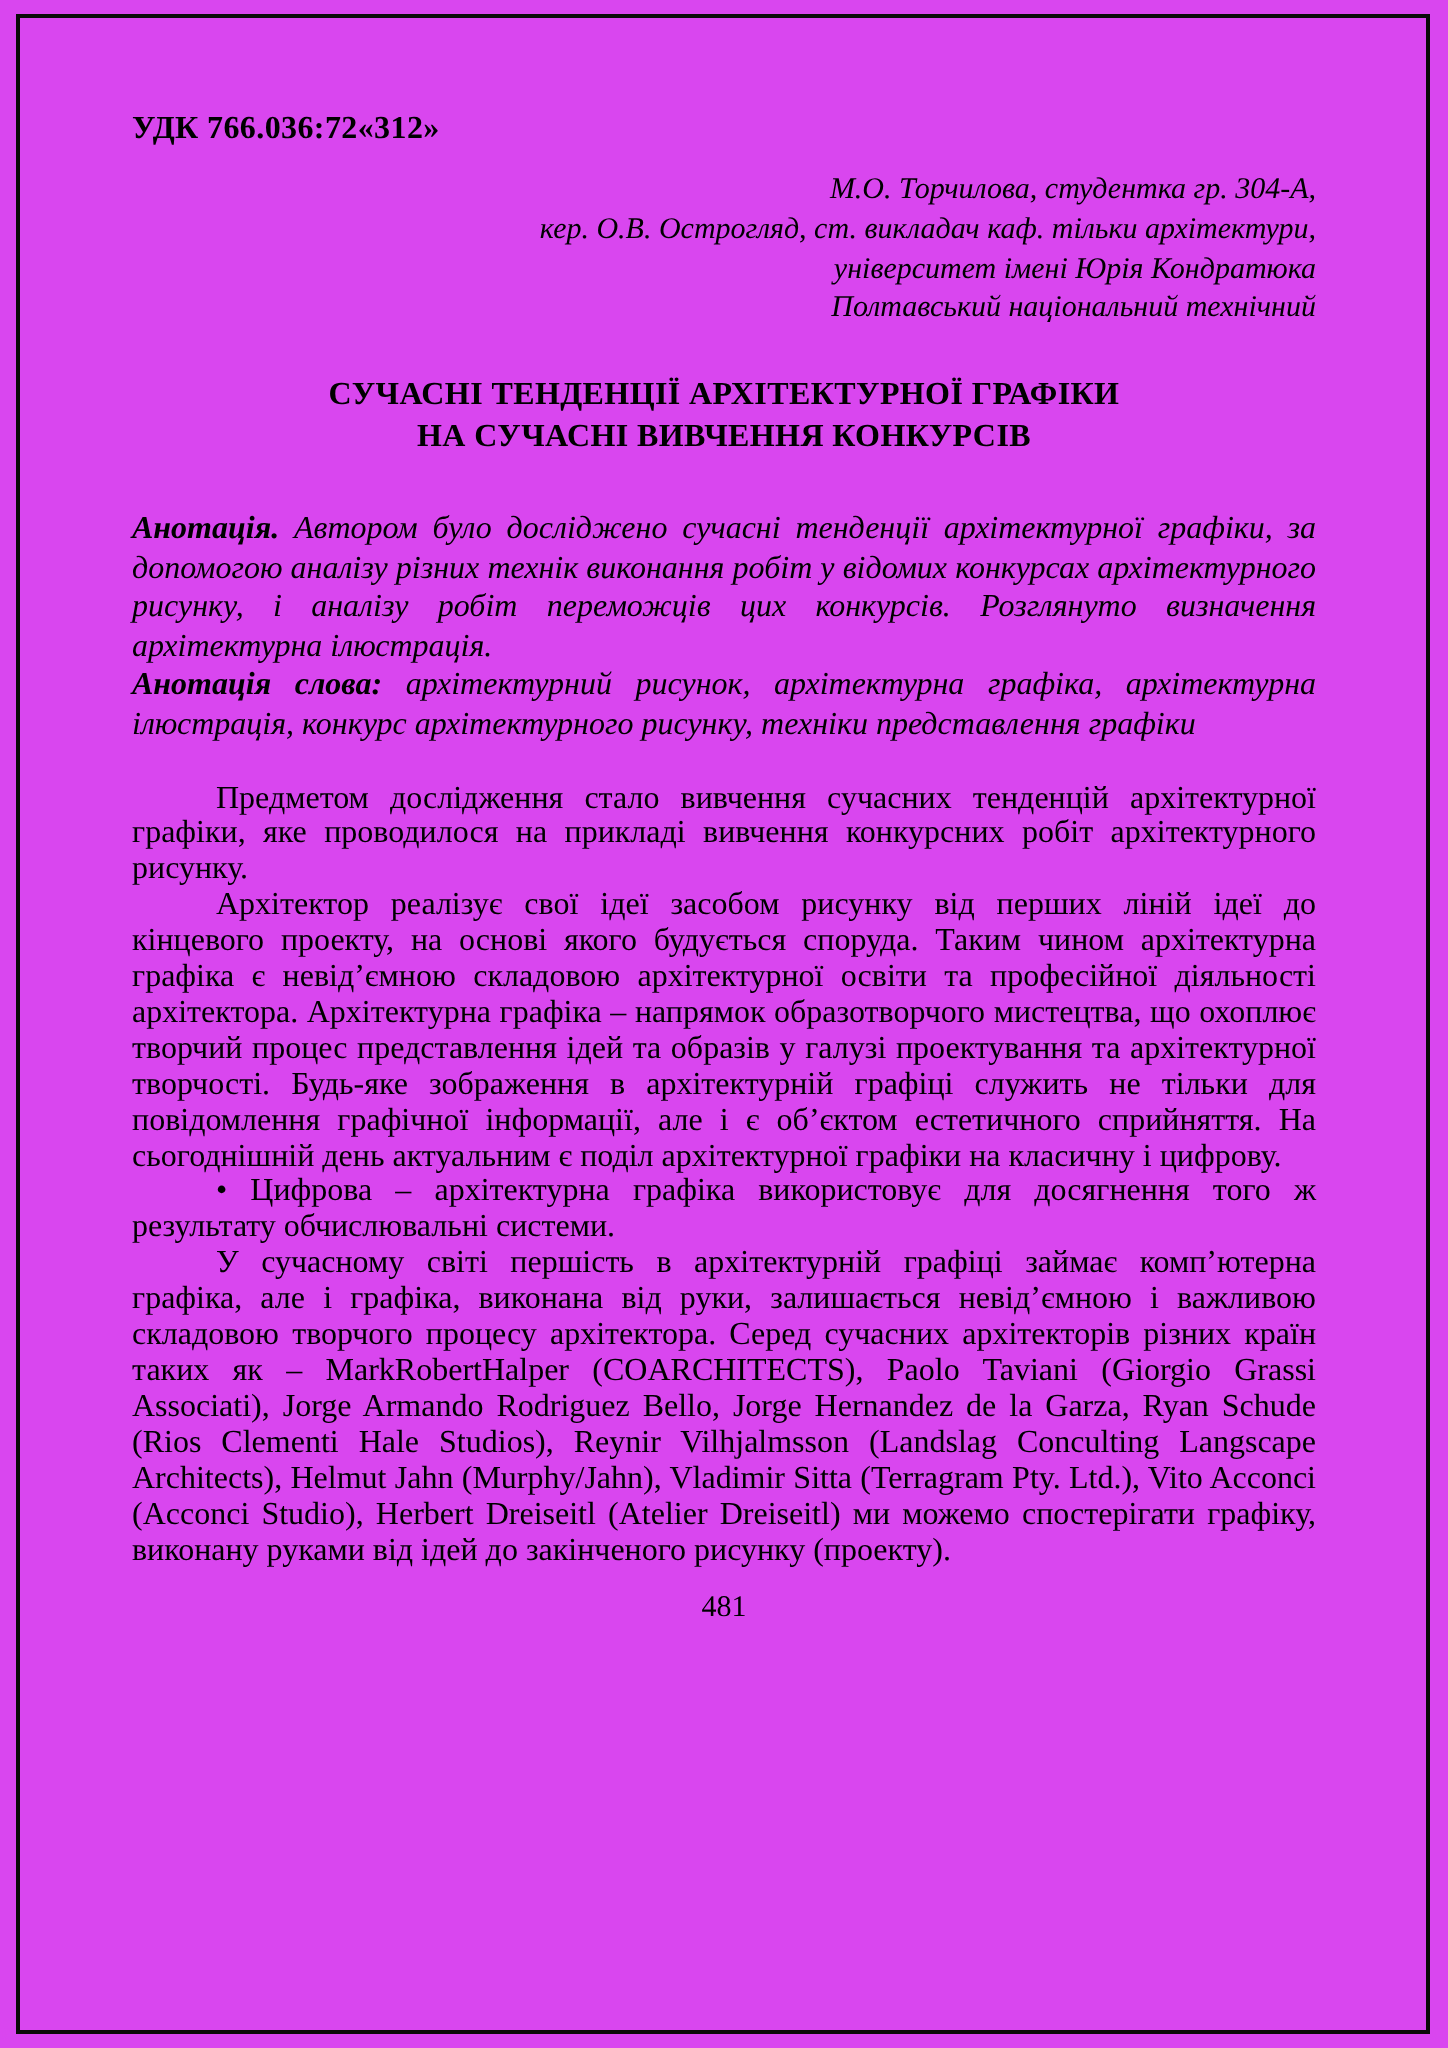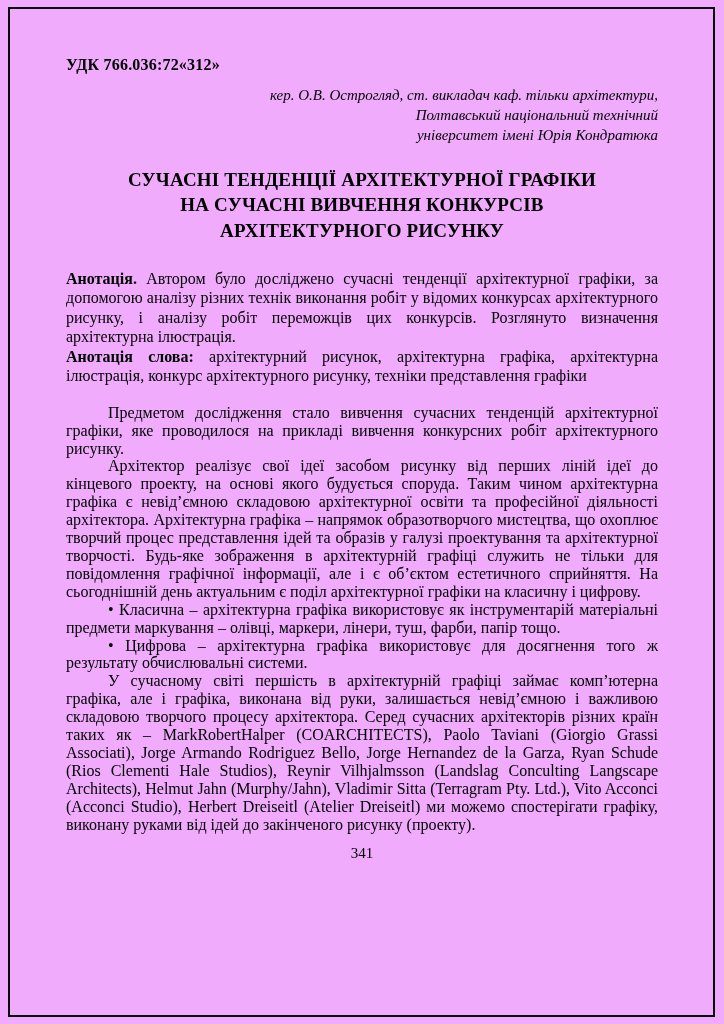--- a/index.html
+++ b/index.html
@@ -7,21 +7,21 @@
   body {
     width: 724px; height: 1024px;
     background: #ffffff;
     color: #000;
     font-family: "Liberation Serif", serif;
     -webkit-font-smoothing: antialiased;
   }
   .page {
     position: relative;
     width: 724px; height: 1024px;
-    background: #f0abfc;
+    background: #d946ef;
     overflow: hidden;
   }
   .frame {
     position: absolute;
     left: 8px; top: 7px;
     width: 707px; height: 1010px;
     border: 2px solid #0a0a0a;
     pointer-events: none;
   }
   .content {
@@ -37,28 +37,29 @@
   .byline {
     margin-top: 12px;
     text-align: right;
     font-style: italic;
     font-size: 15px;
     line-height: 1.32;
   }
   .title {
     margin: 22px 0 0 0;
     text-align: center;
-    font-size: 19px;
+    font-size: 16px;
     font-weight: 700;
     line-height: 1.32;
     letter-spacing: 0.2px;
   }
   .title .title-line { display: block; }
   .abstract, .keywords {
     margin: 0;
+    font-style: italic;
     font-size: 16px;
     line-height: 1.22;
     text-align: justify;
   }
   .abstract { margin-top: 26px; }
   .run-label { font-weight: 700; }
   .body-text {
     margin-top: 18px;
     font-size: 16px;
     line-height: 1.12;
@@ -78,45 +79,44 @@
 <body>
 
 <div class="page">
   <div class="frame"></div>
 
   <div class="content">
 
     <div class="udc">УДК 766.036:72«312»</div>
 
     <div class="byline">
+      <div>М.О. Торчилова, студентка гр. 304-А,</div>
       <div>кер. О.В. Острогляд, ст. викладач каф. тільки архітектури,</div>
+      <div>університет імені Юрія Кондратюка</div>
       <div>Полтавський національний технічний</div>
-      <div>університет імені Юрія Кондратюка</div>
     </div>
 
     <h1 class="title">
       <span class="title-line">СУЧАСНІ ТЕНДЕНЦІЇ АРХІТЕКТУРНОЇ ГРАФІКИ</span>
       <span class="title-line">НА СУЧАСНІ ВИВЧЕННЯ КОНКУРСІВ</span>
-      <span class="title-line">АРХІТЕКТУРНОГО РИСУНКУ</span>
     </h1>
 
     <p class="abstract">
       <span class="run-label">Анотація.</span>
       <span>Автором було досліджено сучасні тенденції архітектурної графіки, за допомогою аналізу різних технік виконання робіт у відомих конкурсах архітектурного рисунку, і аналізу робіт переможців цих конкурсів. Розглянуто визначення архітектурна ілюстрація.</span>
     </p>
 
     <p class="keywords">
       <span class="run-label">Анотація слова:</span>
       <span>архітектурний рисунок, архітектурна графіка, архітектурна ілюстрація, конкурс архітектурного рисунку, техніки представлення графіки</span>
     </p>
 
     <div class="body-text">
       <p>Предметом дослідження стало вивчення сучасних тенденцій архітектурної графіки, яке проводилося на прикладі вивчення конкурсних робіт архітектурного рисунку.</p>
       <p>Архітектор реалізує свої ідеї засобом рисунку від перших ліній ідеї до кінцевого проекту, на основі якого будується споруда. Таким чином архітектурна графіка є невід’ємною складовою архітектурної освіти та професійної діяльності архітектора. Архітектурна графіка – напрямок образотворчого мистецтва, що охоплює творчий процес представлення ідей та образів у галузі проектування та архітектурної творчості. Будь-яке зображення в архітектурній графіці служить не тільки для повідомлення графічної інформації, але і є об’єктом естетичного сприйняття. На сьогоднішній день актуальним є поділ архітектурної графіки на класичну і цифрову.</p>
-      <p>• Класична – архітектурна графіка використовує як інструментарій матеріальні предмети маркування – олівці, маркери, лінери, туш, фарби, папір тощо.</p>
       <p>• Цифрова – архітектурна графіка використовує для досягнення того ж результату обчислювальні системи.</p>
       <p>У сучасному світі першість в архітектурній графіці займає комп’ютерна графіка, але і графіка, виконана від руки, залишається невід’ємною і важливою складовою творчого процесу архітектора. Серед сучасних архітекторів різних країн таких як – MarkRobertHalper (COARCHITECTS), Paolo Taviani (Giorgio Grassi Associati), Jorge Armando Rodriguez Bello, Jorge Hernandez de la Garza, Ryan Schude (Rios Clementi Hale Studios), Reynir Vilhjalmsson (Landslag Conculting Langscape Architects), Helmut Jahn (Murphy/Jahn), Vladimir Sitta (Terragram Pty. Ltd.), Vito Acconci (Acconci Studio), Herbert Dreiseitl (Atelier Dreiseitl) ми можемо спостерігати графіку, виконану руками від ідей до закінченого рисунку (проекту).</p>
     </div>
 
-    <div class="page-number">341</div>
+    <div class="page-number">481</div>
 
   </div>
 </div>
 
 </body></html>

